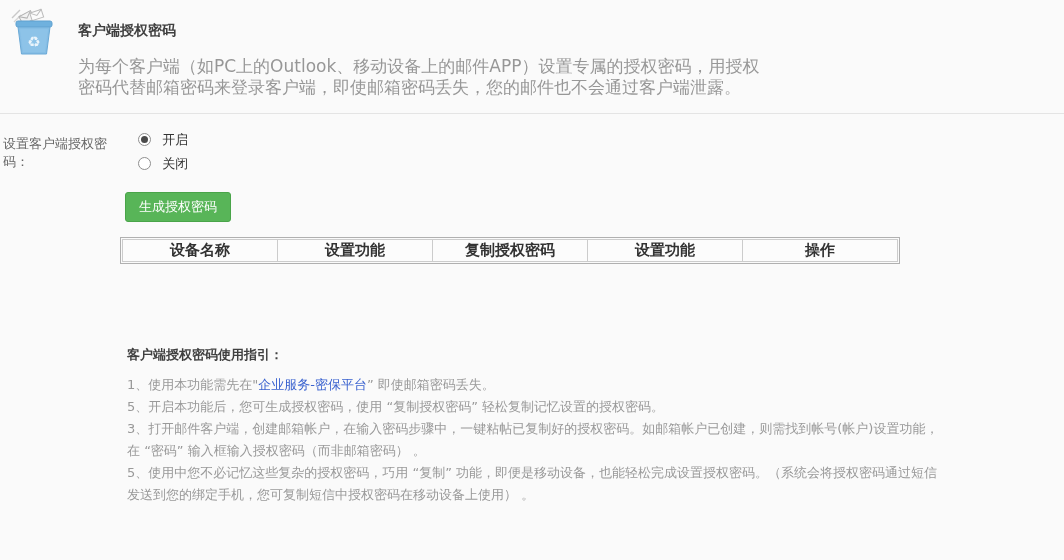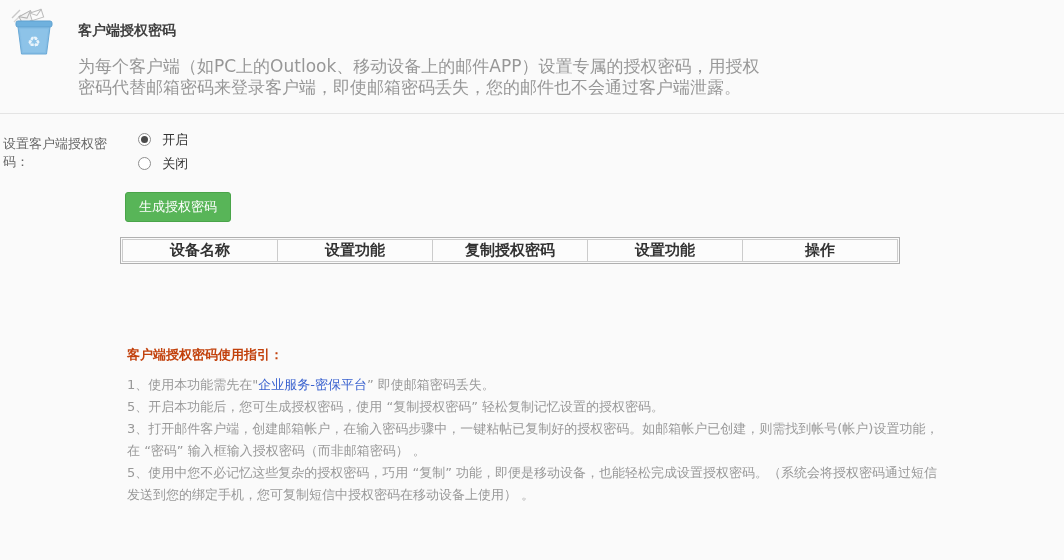--- a/index.html
+++ b/index.html
@@ -57,21 +57,21 @@
   table { width: 100%; border-collapse: collapse; }
   th {
     border: 1px solid #cccccc; background: #fcfcfc;
     height: 20px; padding: 1px 0;
     font-size: 15px; font-weight: bold; color: #333;
     text-align: center; width: 20%;
   }
 
   
   .guide { margin: 80px 0 0 7px; width: 818px; font-size: 13px; line-height: 22px; color: #999; }
-  .guide-heading { font-weight: bold; color: #c2410c; margin-bottom: 8px; }
+  .guide-heading { font-weight: bold; color: #404040; margin-bottom: 8px; }
   .guide-link { color: #3a62cf; text-decoration: none; cursor: pointer; }
 </style>
 </head>
 <body>
 
 <div>
 
   <div class="header">
     <div class="icon-wrap">
       <svg width="48" height="50" viewBox="0 0 48 50">

